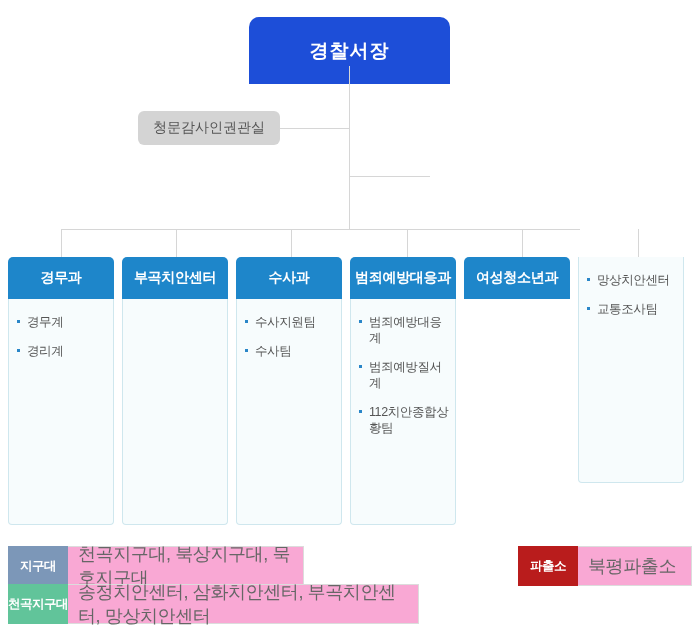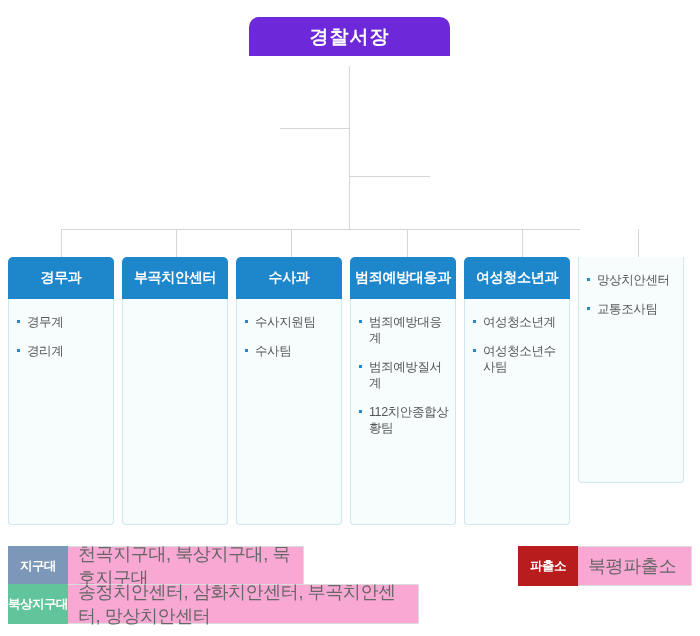--- a/index.html
+++ b/index.html
@@ -21,22 +21,22 @@
     width: 700px;
     height: 636px;
   }
 
   
   .chief-box {
     position: absolute;
     left: 249px;
     top: 17px;
     width: 201px;
-    height: 39px;
-    background: #6d28d9;
+    height: 67px;
+    background: #1d4ed8;
     border-radius: 10px 10px 0 0;
     color: #ffffff;
     font-size: 19px;
     font-weight: bold;
     letter-spacing: 1px;
     display: flex;
     align-items: center;
     justify-content: center;
   }
 
@@ -189,20 +189,21 @@
   <div class="line line-h stub-right"></div>
   <div class="line line-h branch-bar"></div>
 
   <div class="line line-v drop" style="left:61px;"></div>
   <div class="line line-v drop" style="left:176px;"></div>
   <div class="line line-v drop" style="left:291px;"></div>
   <div class="line line-v drop" style="left:407px;"></div>
   <div class="line line-v drop" style="left:522px;"></div>
   <div class="line line-v drop" style="left:638px;"></div>
 
+  <div class="staff-box">청문감사인권관실</div>
 
   <div class="columns">
 
     <div class="dept-col">
       <div class="dept-head">경무과</div>
       <div class="dept-body">
         <ul class="sub-list">
           <li class="sub-item">경무계</li>
           <li class="sub-item">경리계</li>
         </ul>
@@ -232,46 +233,40 @@
         <ul class="sub-list">
           <li class="sub-item">범죄예방대응계</li>
           <li class="sub-item">범죄예방질서계</li>
           <li class="sub-item">112치안종합상황팀</li>
         </ul>
       </div>
     </div>
 
     <div class="dept-col">
       <div class="dept-head">여성청소년과</div>
-      <div class="dept-body">
-        <ul class="sub-list">
-          <li class="sub-item">여성청소년계</li>
-          <li class="sub-item">여성청소년수사팀</li>
-        </ul>
-      </div>
     </div>
 
     <div class="dept-col">
       <div class="dept-body">
         <ul class="sub-list">
           <li class="sub-item">망상치안센터</li>
           <li class="sub-item">교통조사팀</li>
         </ul>
       </div>
     </div>
 
   </div>
 
   <div class="tag-row" id="row-jigudae">
     <div class="tag-label">지구대</div>
     <div class="tag-value">천곡지구대, 북상지구대, 묵호지구대</div>
   </div>
 
   <div class="tag-row" id="row-chian">
-    <div class="tag-label">북상지구대</div>
+    <div class="tag-label">천곡지구대</div>
     <div class="tag-value">송정치안센터, 삼화치안센터, 부곡치안센터, 망상치안센터</div>
   </div>
 
   <div class="tag-row" id="row-pachulso">
     <div class="tag-label">파출소</div>
     <div class="tag-value">북평파출소</div>
   </div>
 
 </div>
 

